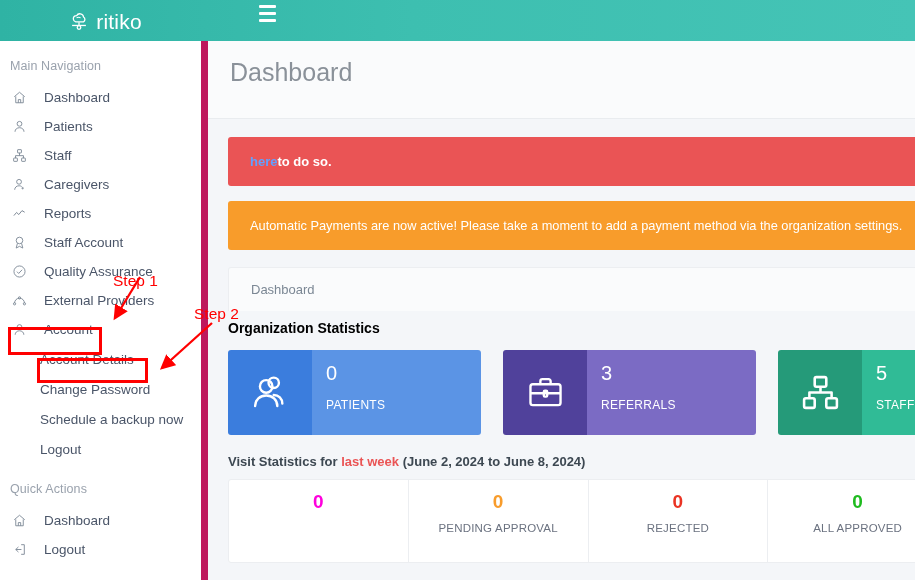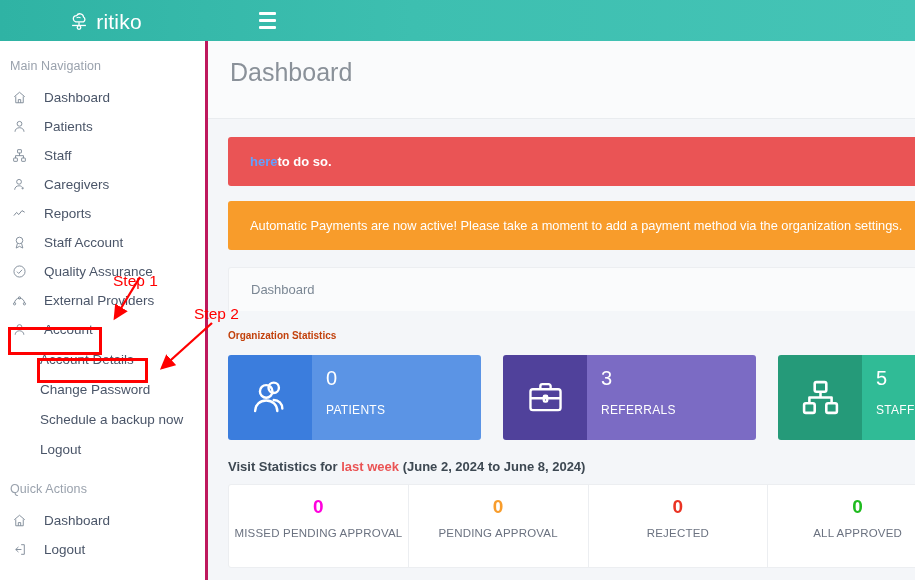--- a/index.html
+++ b/index.html
@@ -8,21 +8,21 @@
     overflow: hidden;
     font-family: "Liberation Sans", sans-serif;
     background: #f4f6f9;
   }
   #app { position: relative; width: 915px; height: 580px; overflow: hidden; }
 
   
   .topbar {
     position: absolute; top: 0; left: 0; width: 915px; height: 41px;
     background: linear-gradient(90deg, #2fb3a4 0%, #3dbfb0 45%, #45c4b6 100%);
-    display: flex; align-items: center; gap: 37px;
+    display: flex; align-items: flex-start; gap: 37px;
   }
   .logo-zone {
     width: 208px; height: 41px;
     display: flex; align-items: center; justify-content: center;
     gap: 4px;
   }
   .logo-mark { width: 26px; height: 26px; display:block; }
   .logo-text {
     color: #ffffff; font-size: 21px; letter-spacing: .2px;
     font-family: "Liberation Sans", sans-serif; font-weight: 400;
@@ -31,21 +31,21 @@
   .hamburger {
     margin-left: 9px; width: 26px; height: 26px;
     display: flex; flex-direction: column; justify-content: center;
     align-items: center; gap: 4px; cursor: pointer;
   }
   .hamburger span { display:block; width: 17px; height: 3px; background: #ffffff; border-radius: 1px; }
 
   
   .sidebar {
     position: absolute; top: 41px; left: 0; width: 208px; height: 539px;
-    background: #ffffff; border-right: 3px solid #be185d;
+    background: #ffffff; border-right: 7px solid #be185d;
   }
   .nav-header {
     font-size: 12.5px; color: #9aa2ad; padding: 18px 0 10px 10px;
     letter-spacing: .1px;
   }
   .nav-header.second { padding-top: 18px; }
   .nav-item {
     display: flex; align-items: center; height: 29px;
     padding-left: 12px; cursor: pointer; color: #4a5568;
   }
@@ -79,21 +79,21 @@
   .alert.danger { background: #ea5455; font-size: 13px; font-weight: bold; margin-bottom: 15px; }
   .alert.warn   { background: #f89c2b; font-size: 12.8px; }
   .alert a { color: #63a0ff; text-decoration: none; }
 
   .panel {
     margin-top: 17px; width: 720px; background: #fafbfc;
     border: 1px solid #eceef1; border-bottom: none; border-radius: 3px 3px 0 0;
   }
   .panel-tab { font-size: 13px; color: #7b8794; padding: 14px 0 14px 22px; }
 
-  .section-title { font-size: 10px; font-weight: bold; color: #c2410c; margin: 19px 0 0 0; }
+  .section-title { font-size: 14px; font-weight: bold; color: #000000; margin: 9px 0 0 0; }
 
   .cards { display: flex; gap: 22px; margin-top: 14px; }
   .card { display: flex; width: 253px; height: 85px; border-radius: 3px; overflow: hidden; flex: 0 0 253px; }
   .card-ico { width: 84px; display: flex; align-items: center; justify-content: center; }
   .card-body { flex: 1; padding: 13px 0 0 14px; color: #ffffff; }
   .card-num { font-size: 20px; line-height: 1; font-weight: 400; }
   .card-lbl { font-size: 12px; margin-top: 15px; letter-spacing: .3px; }
 
   .visit-line { font-size: 13px; font-weight: bold; color: #3d4852; margin-top: 19px; }
   .visit-line .hl { color: #ea5455; }
@@ -350,21 +350,20 @@
         </div>
       </div>
 
       <div class="visit-line">
         <span>Visit Statistics for </span><span class="hl">last week</span><span class="nm"> (June 2, 2024 to June 8, 2024)</span>
       </div>
 
       <div class="visit-box">
         <div class="visit-cell">
           <div class="visit-num" style="color:#ff00dd">0</div>
-          <div class="visit-lbl">MISSED PENDING APPROVAL</div>
         </div>
         <div class="visit-cell">
           <div class="visit-num" style="color:#f89c2b">0</div>
           <div class="visit-lbl">PENDING APPROVAL</div>
         </div>
         <div class="visit-cell">
           <div class="visit-num" style="color:#ea3323">0</div>
           <div class="visit-lbl">REJECTED</div>
         </div>
         <div class="visit-cell">

